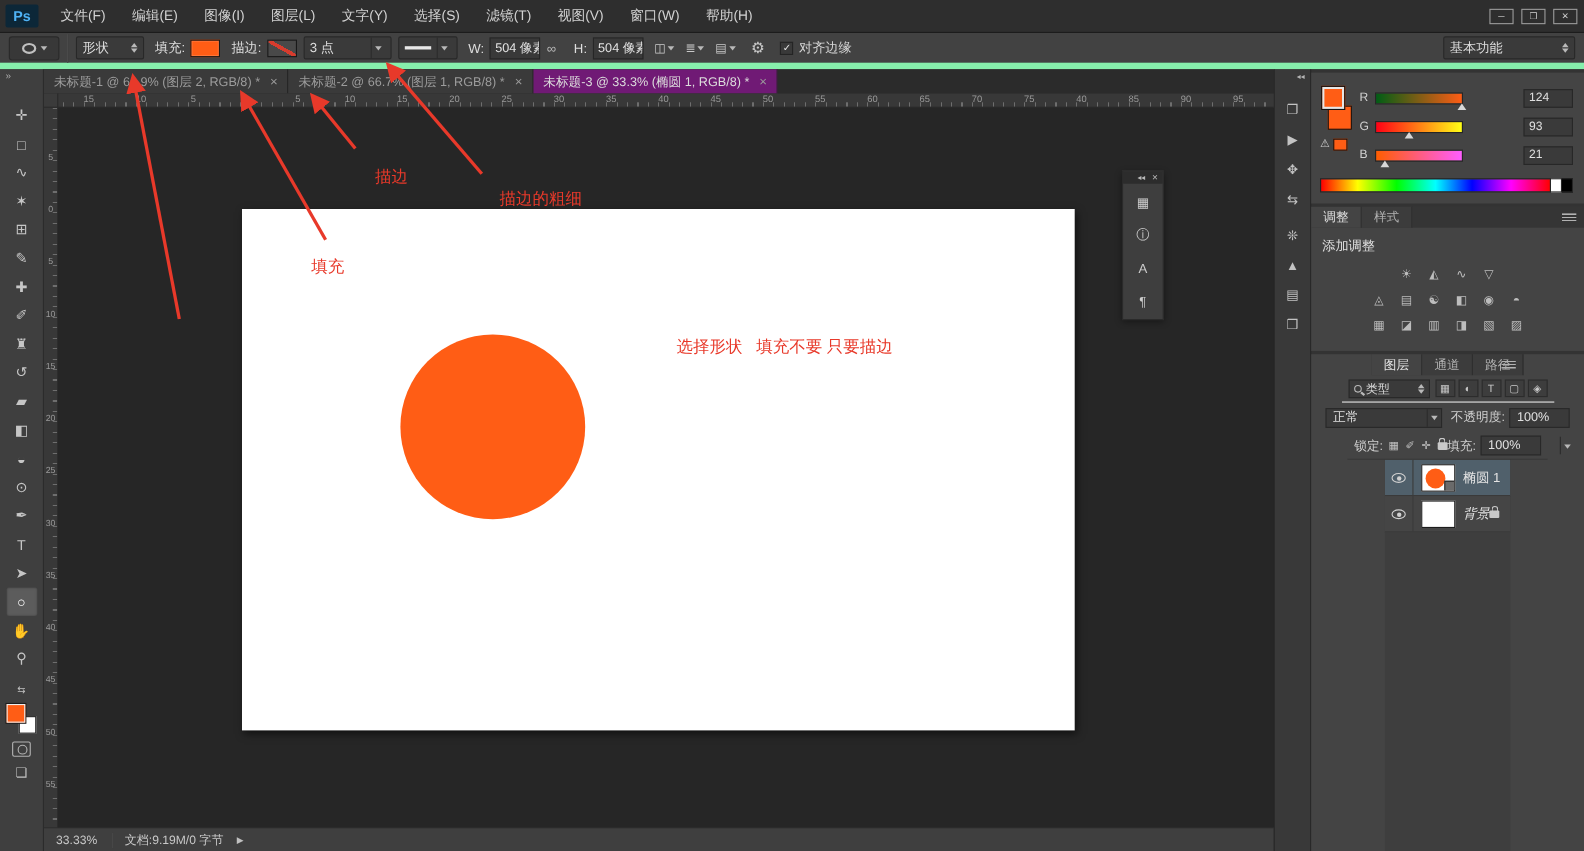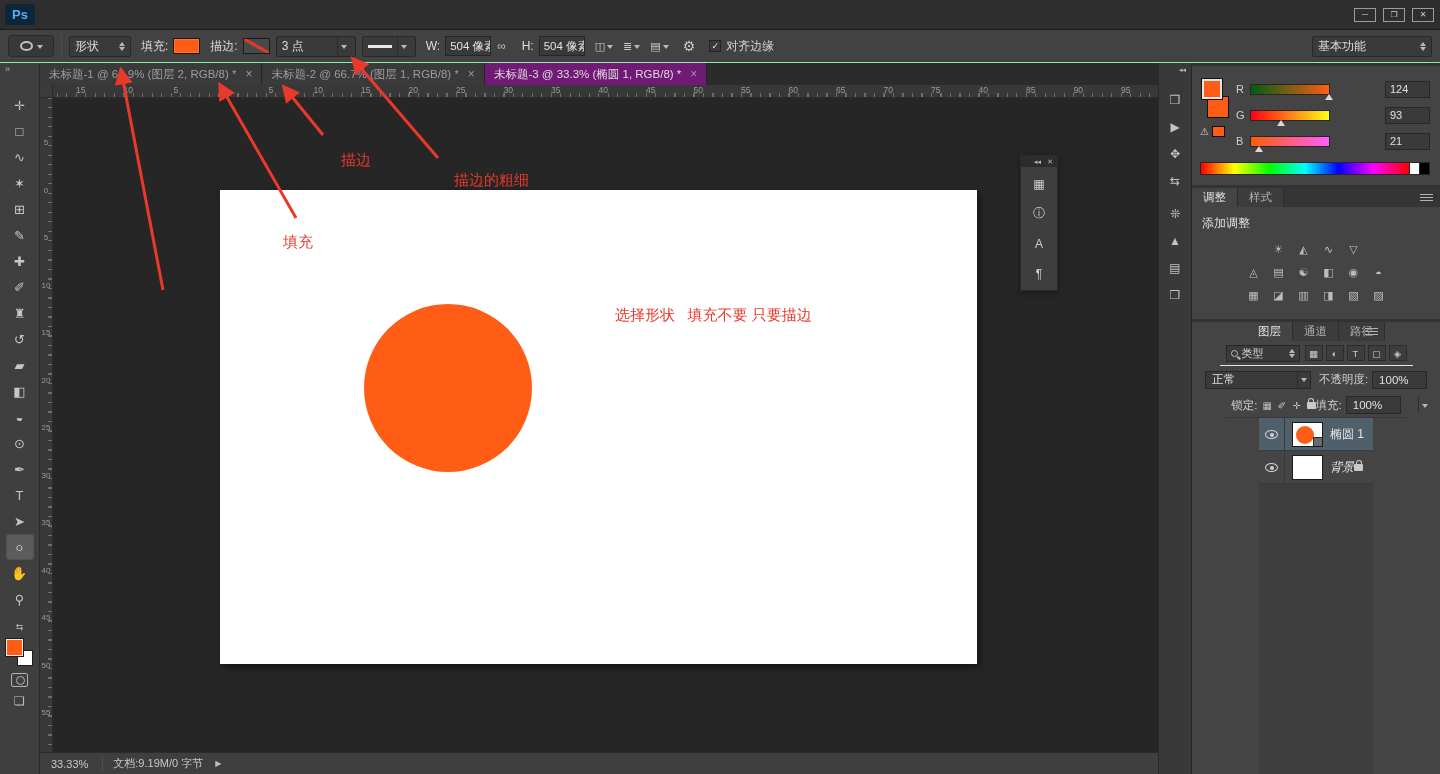--- a/index.html
+++ b/index.html
@@ -11,21 +11,21 @@
 .menubar { height:30px; background:#2e2e2e; border-bottom:1px solid #1c1c1c; display:flex; align-items:center; }
 .ps-logo { width:30px; height:21px; margin:0 8px 0 5px; background:#0c2738; color:#4fb3f6; font-weight:bold;
   font-size:13px; display:flex; align-items:center; justify-content:center; border-radius:2px; }
 .menu-items { display:flex; height:100%; }
 .menu-item { padding:0 12px; font-size:12.5px; color:#d2d2d2; line-height:29px; }
 .win-controls { margin-left:auto; display:flex; gap:7px; margin-right:6px; }
 .win-btn { width:22px; height:14px; border:1px solid #9c9c9c; color:#cfcfcf; font-size:8px;
   display:flex; align-items:center; justify-content:center; }
 
 
-.optionsbar { height:33px; background:#424242; border-bottom:1px solid #86efac; display:flex; align-items:center; font-size:12px; }
+.optionsbar { height:33px; background:#424242; border-bottom:6px solid #86efac; display:flex; align-items:center; font-size:12px; }
 .preset-box { margin-left:8px; width:46px; height:22px; background:#383838; border:1px solid #2a2a2a; border-radius:3px;
   display:flex; align-items:center; justify-content:center; gap:4px; }
 .preset-ellipse { width:13px; height:10px; border:2px solid #c0c0c0; border-radius:50%; }
 .dd-tri { width:0; height:0; border:3px solid transparent; border-top:4px solid #b9b9b9; margin-top:4px; }
 .ob-divider { width:1px; height:26px; background:#323232; border-right:1px solid #4d4d4d; margin:0 7px; }
 .ob-box { height:21px; background:#3a3a3a; border:1px solid #282828; border-radius:2px; display:flex;
   align-items:center; padding:0 5px; color:#dedede; }
 .shape-mode { width:62px; }
 .spin { margin-left:auto; display:flex; flex-direction:column; align-items:center; gap:1px; padding-left:4px; }
 .spin::before { content:""; width:0; height:0; border:3px solid transparent; border-bottom:4px solid #b9b9b9; display:block; }
@@ -224,20 +224,33 @@
     <line x1="323" y1="135" x2="284" y2="87" stroke="#e8392a" stroke-width="3" marker-end="url(#ah)"></line>
     <line x1="438" y1="158" x2="353" y2="59" stroke="#e8392a" stroke-width="3" marker-end="url(#ah)"></line>
   </svg>
   <div class="ann ann-fill">填充</div>
   <div class="ann ann-stroke">描边</div>
   <div class="ann ann-strokew">描边的粗细</div>
   <div class="ann ann-note">选择形状   填充不要 只要描边</div>
 
   <div class="menubar">
     <div class="ps-logo">Ps</div>
+    <div class="menu-items">
+
+    <span class="menu-item">文件(F)</span>
+        <span class="menu-item">编辑(E)</span>
+        <span class="menu-item">图像(I)</span>
+        <span class="menu-item">图层(L)</span>
+        <span class="menu-item">文字(Y)</span>
+        <span class="menu-item">选择(S)</span>
+        <span class="menu-item">滤镜(T)</span>
+        <span class="menu-item">视图(V)</span>
+        <span class="menu-item">窗口(W)</span>
+        <span class="menu-item">帮助(H)</span>
+      </div>
     <div class="win-controls">
       <span class="win-btn">─</span>
       <span class="win-btn">❒</span>
       <span class="win-btn">✕</span>
     </div>
   </div>
 
   <div class="optionsbar">
     <div class="preset-box">
       <span class="preset-ellipse"></span>

